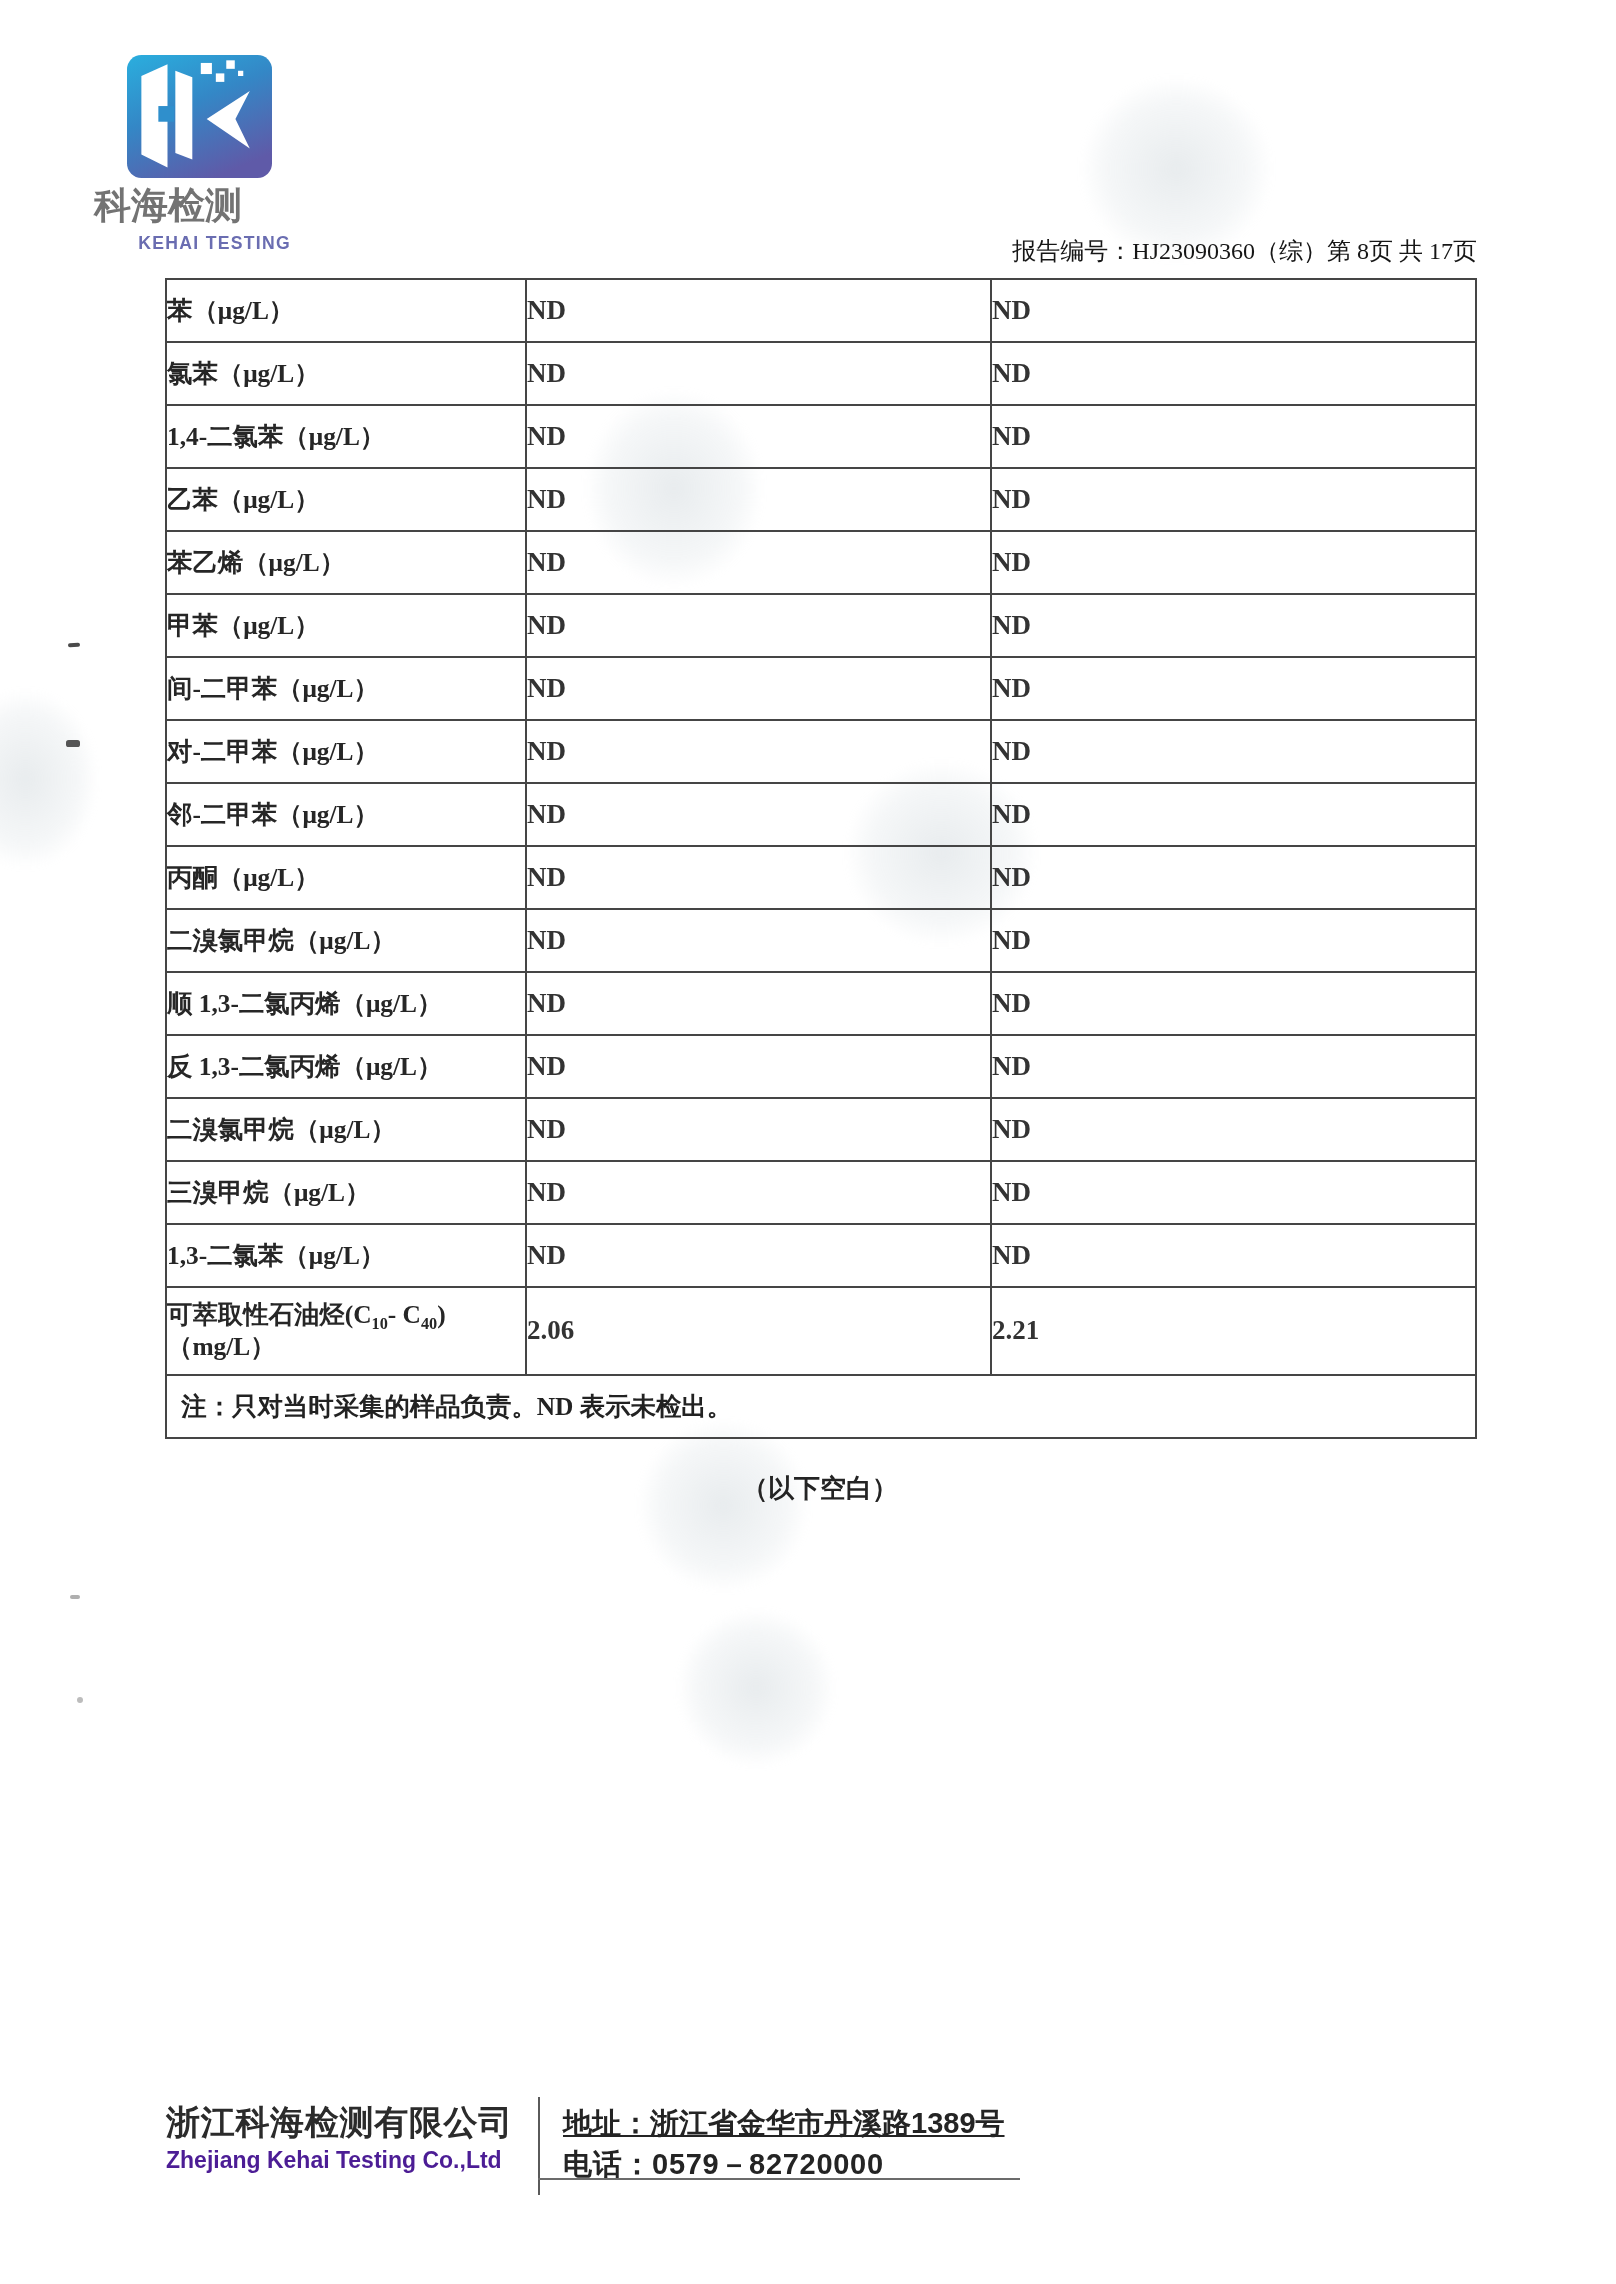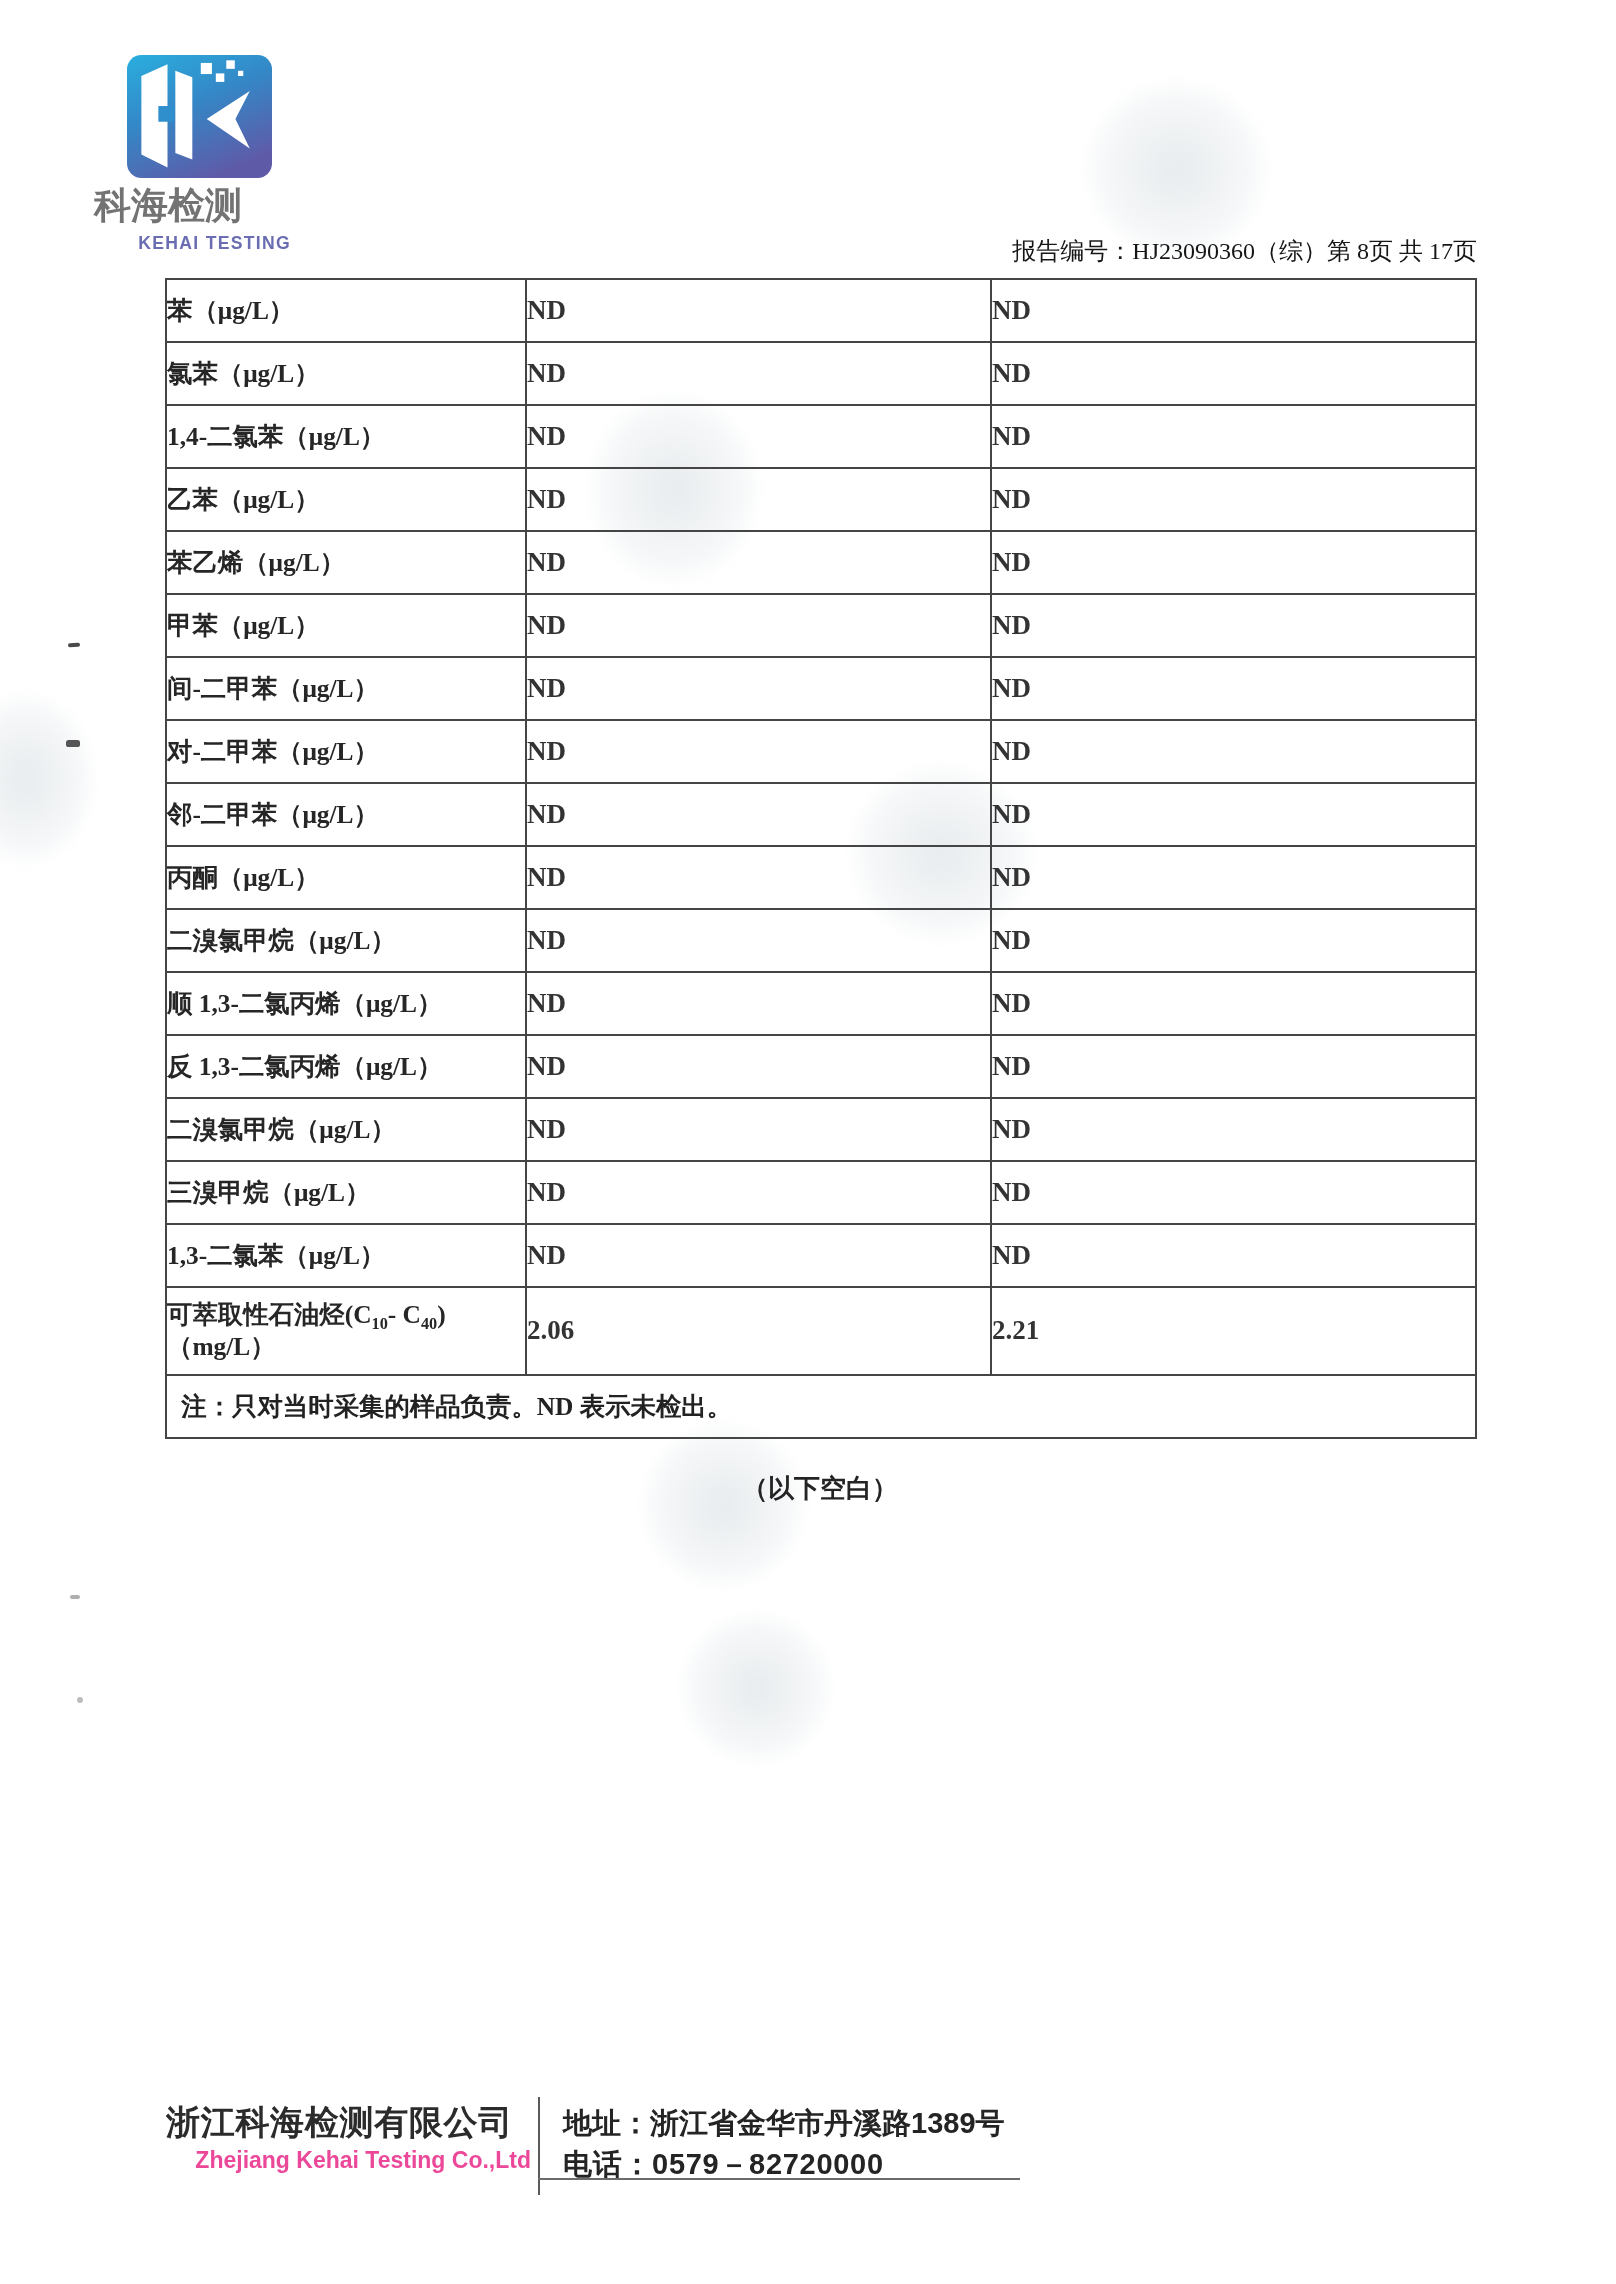--- a/index.html
+++ b/index.html
@@ -48,31 +48,31 @@
     position:absolute;left:165px;top:1471px;width:1310px;text-align:center;
     font-size:26px;font-weight:bold;color:#242424;font-family:"Liberation Serif", serif;
   }
   
   .footer-cn{
     position:absolute;left:166px;top:2100px;width:365px;
     font-family:"Liberation Sans", sans-serif;font-weight:bold;font-size:34px;
     color:#2b2b2b;letter-spacing:0.7px;white-space:nowrap;
   }
   .footer-en{
-    position:absolute;left:166px;top:2147px;width:365px;text-align:right;
+    position:absolute;left:166px;top:2147px;width:365px;text-align:left;
     font-family:"Liberation Sans", sans-serif;font-weight:bold;font-size:23px;
-    color:#ec4899;white-space:nowrap;letter-spacing:0px;
+    color:#4c1d95;white-space:nowrap;letter-spacing:0px;
   }
   .footer-divider{
     position:absolute;left:538px;top:2097px;width:2px;height:98px;background:#5a5a5a;
   }
   .footer-address{
     position:absolute;left:563px;top:2104px;
     font-family:"Liberation Sans", sans-serif;font-weight:bold;font-size:29px;
-    color:#242424;white-space:nowrap;
+    color:#242424;white-space:nowrap;text-decoration:underline;
   }
   .footer-phone{
     position:absolute;left:563px;top:2145px;
     font-family:"Liberation Sans", sans-serif;font-weight:bold;font-size:29px;
     color:#242424;white-space:nowrap;letter-spacing:0.7px;
   }
   .footer-hline{
     position:absolute;left:538px;top:2178px;width:482px;height:2px;background:#6b6b6b;
   }
   

